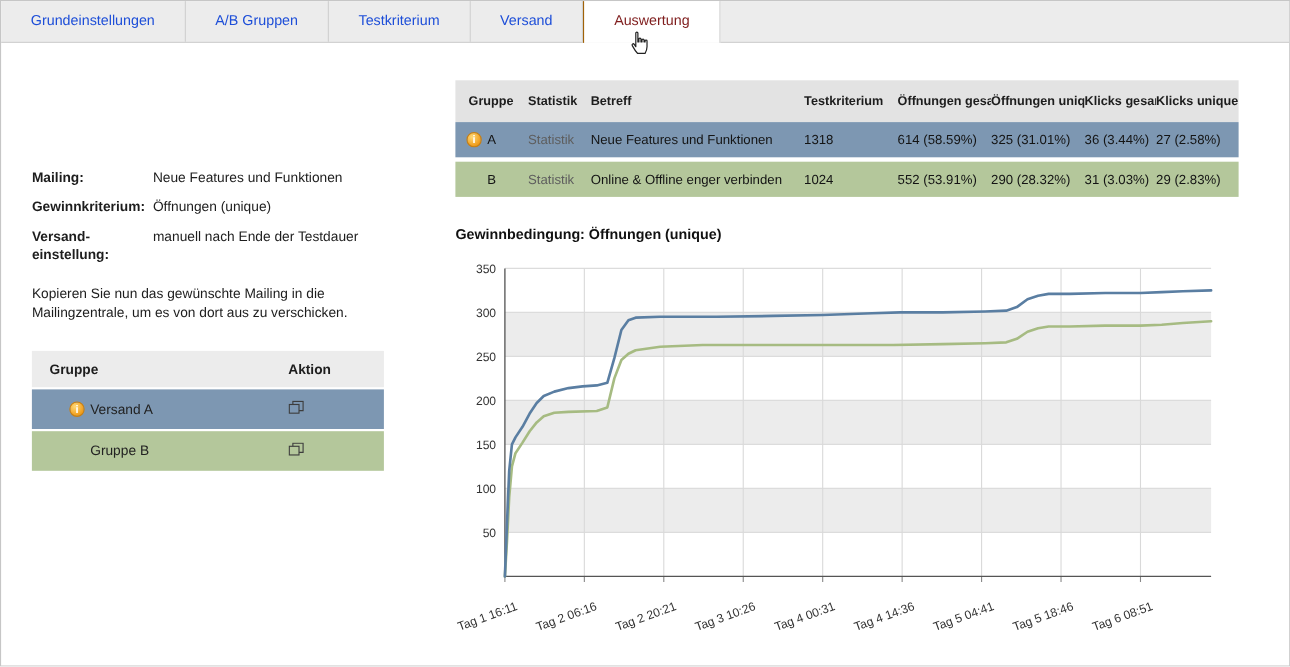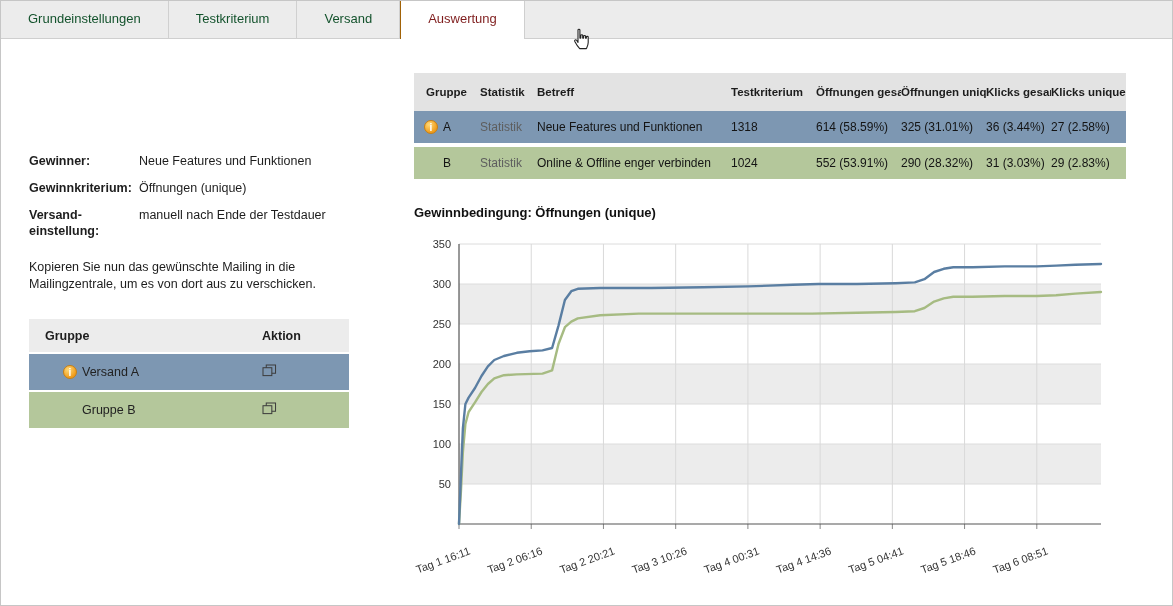--- a/index.html
+++ b/index.html
@@ -9,21 +9,21 @@
     font-family:"Liberation Sans","DejaVu Sans",sans-serif; color:#222;
     overflow:hidden;
   }
   
   .tabbar{
     position:absolute; top:0; left:0; right:0; height:37px;
     background:#ececec; border-bottom:1px solid #cfcfcf;
     display:flex; z-index:2;
   }
   .tab{
-    padding:0 27px; line-height:36px; font-size:13px; color:#14532d;
+    padding:0 27px; line-height:36px; font-size:13px; color:#1d4ed8;
     border-right:1px solid #d0d0d0; cursor:pointer; white-space:nowrap;
     box-sizing:border-box; height:37px;
   }
   .tab.active{
     background:#fff; color:#7f1d1d; height:38px;
     border-left:1px solid #a16207; border-right:1px solid #cfcfcf;
   }
   .cursor{position:absolute; left:570px; top:27px; z-index:5; pointer-events:none;}
   
   .left-panel{position:absolute; left:28px; top:92px; width:322px;}
@@ -80,35 +80,36 @@
   .ytick{font-size:11px; fill:#333; font-family:"Liberation Sans","DejaVu Sans",sans-serif;}
   .xtick{font-size:11px; fill:#333; font-family:"Liberation Sans","DejaVu Sans",sans-serif;}
 </style>
 </head>
 <body>
 
 <div class="page">
 
   <div class="tabbar">
     <div class="tab">Grundeinstellungen</div>
+    <div class="tab">A/B Gruppen</div>
     <div class="tab">Testkriterium</div>
     <div class="tab">Versand</div>
     <div class="tab active">Auswertung</div>
   </div>
 
   <div class="cursor">
     <svg width="19" height="23" viewBox="0 0 19 23">
       <path d="M7 2 c0-1.1 1.9-1.1 1.9 0 l0 8.1 0.9 0 0-2.6 c0-1.1 1.9-1.1 1.9 0 l0 2.6 0.9 0 0-1.8 c0-1.1 1.9-1.1 1.9 0 l0 1.8 0.9 0 0-1 c0-1 1.8-1 1.8 0 l0 5.3 c0 2.7-0.9 4.4-1.8 6.2 l-6.7 0 c-1.8-1.8-4-5.4-4.9-7.1 -0.7-1.4 1-2.3 1.8-1.2 l1.4 2.1 z" fill="#ffffff" stroke="#222" stroke-width="1.1" stroke-linejoin="round"></path>
     </svg>
   </div>
 
   <div class="left-panel">
 
     <div class="fields">
-      <div class="field-label">Gewinner:</div>
+      <div class="field-label">Mailing:</div>
       <div class="field-value">Neue Features und Funktionen</div>
       <div class="field-label">Gewinnkriterium:</div>
       <div class="field-value">Öffnungen (unique)</div>
       <div class="field-label">Versand-einstellung:</div>
       <div class="field-value">manuell nach Ende der Testdauer</div>
     </div>
 
     <p class="note">Kopieren Sie nun das gewünschte Mailing in die Mailingzentrale, um es von dort aus zu verschicken.</p>
 
     <div class="group-table">

